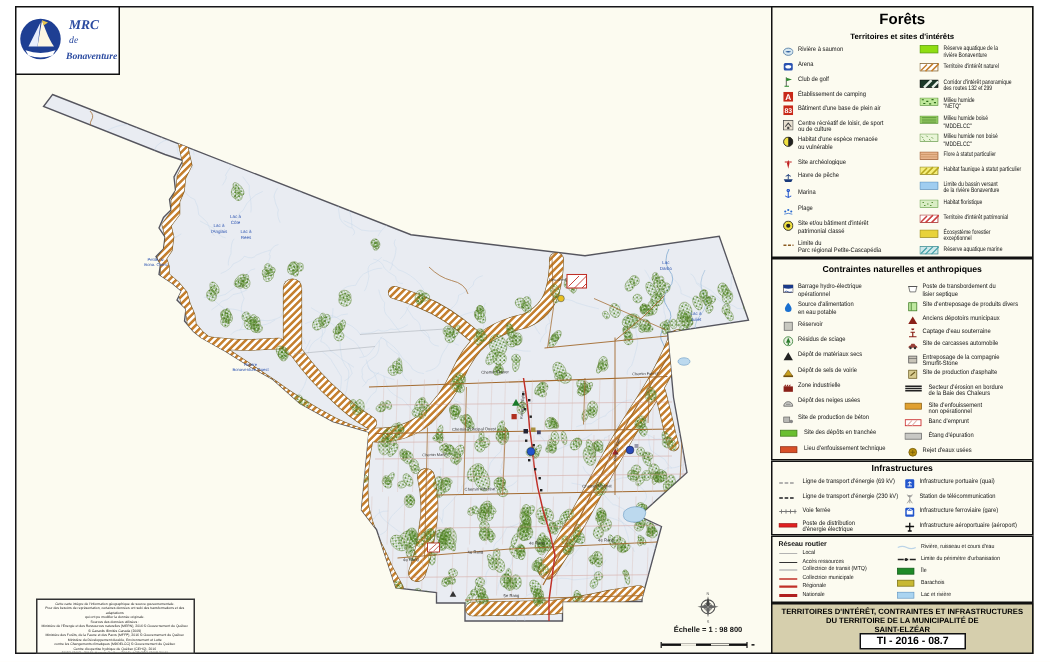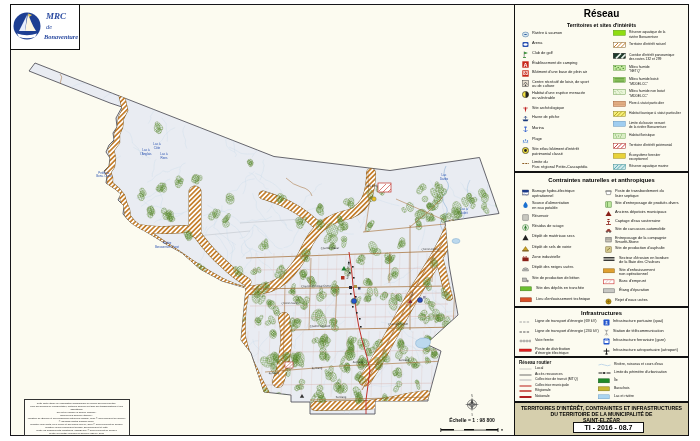--- a/index.html
+++ b/index.html
@@ -975,21 +975,21 @@
 <rect x="1" y="3" width="57" height="1.6" fill="#111"></rect>
     <rect x="14" y="3" width="10" height="1.6" fill="#f6f4e8"></rect>
     <rect x="34" y="3.3" width="12" height="1" fill="#f6f4e8"></rect>
     <rect x="0.4" y="2" width="0.8" height="4" fill="#111"></rect>
     <rect x="57.6" y="2" width="0.8" height="4" fill="#111"></rect>
     <rect x="61" y="3.4" width="2" height="1" fill="#111"></rect>
 </svg>
 
 <div class="abs" style="left:514px;top:4px;width:175px;height:168px;background:#fcfbf0;border:1.3px solid #111;"></div>
 
-<div class="abs hdr" style="left:514px;top:8px;width:175px;font-size:10px;">Réseau</div>
+<div class="abs hdr" style="left:514px;top:8px;width:175px;font-size:10px;">Forêts</div>
 
 <div class="abs hdr" style="left:514px;top:21.5px;width:175px;font-size:5.2px;">Territoires et sites d'intérêts</div>
 
 <div class="lrow" style="left:520px;top:31px;width:62px;">
     <svg width="7" height="7" viewBox="0 0 7 7" style="flex:none;margin-right:3px;margin-left:2px">
       <ellipse cx="3.5" cy="3.5" rx="3.2" ry="2.4" fill="#d8e8f0" stroke="#3a6a9a" stroke-width="0.5"></ellipse>
       <path d="M1.5,3.5 q2,-1 4,0 q-2,1 -4,0" fill="#2a5a9a"></path>
     </svg>
     <div class="ltxt" style="font-size:4.3px;transform:scaleX(0.9);transform-origin:0 0;">Rivière à saumon</div>
   </div>

